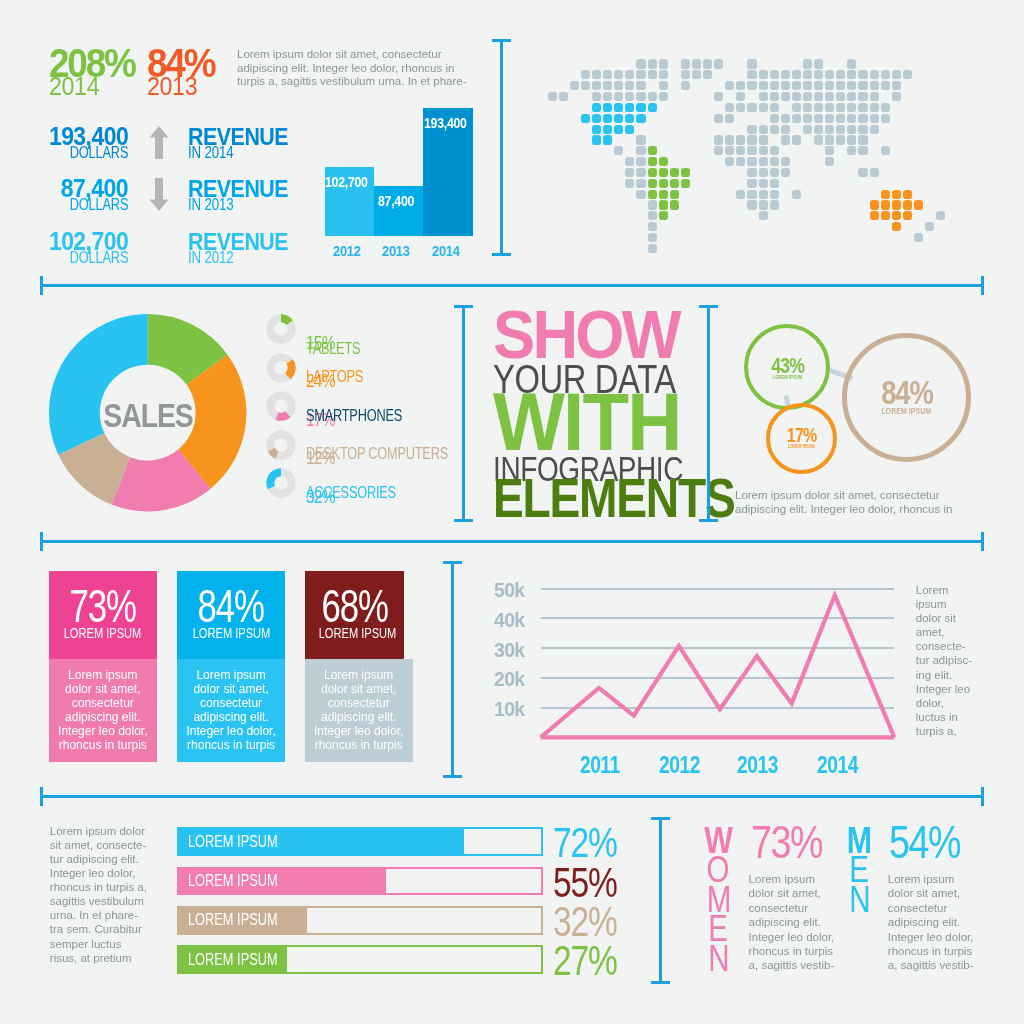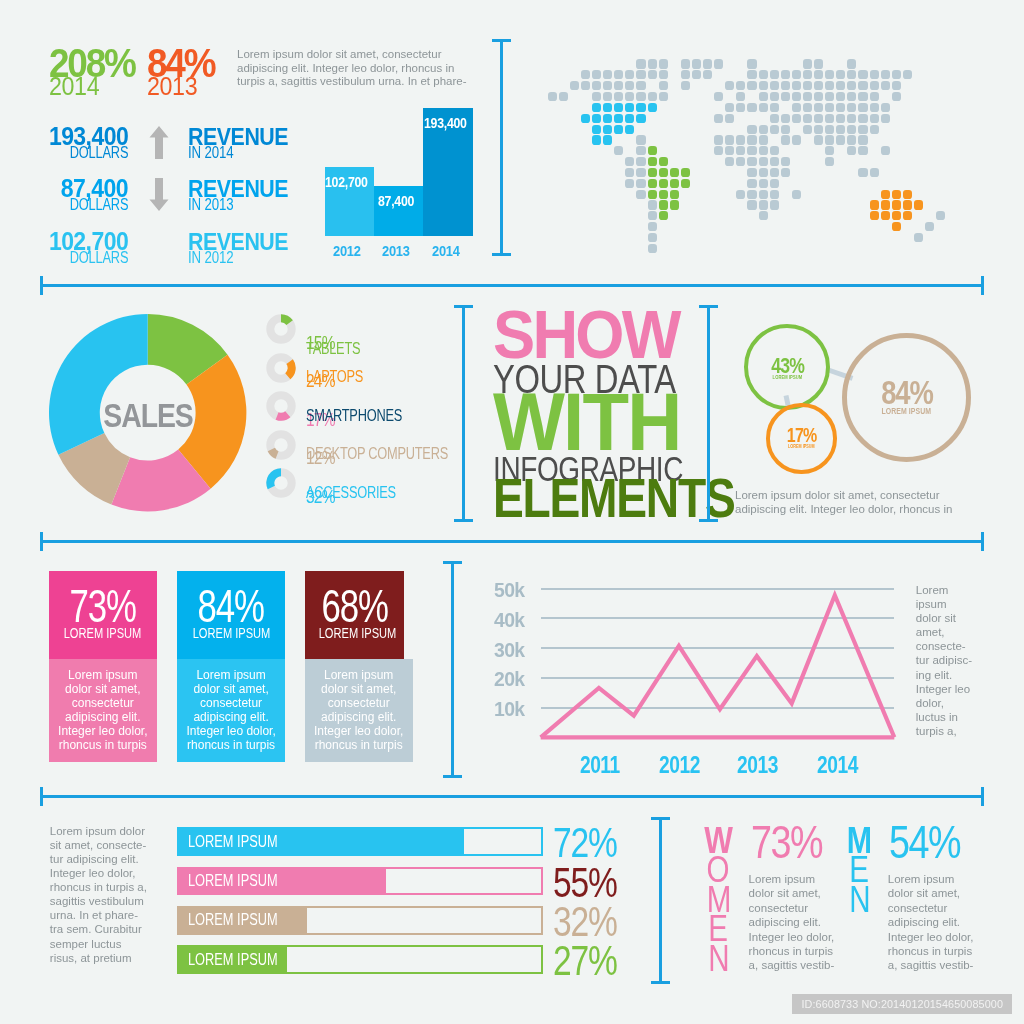--- a/index.html
+++ b/index.html
@@ -545,14 +545,13 @@
         <div class="abs" style="left:889px;top:826px;font-size:46px;line-height:32px;color:#28c3f0;letter-spacing:-1.8px;white-space:nowrap;font-weight:300;"><span class="cnd" style="transform:scaleX(0.82)">54%</span></div>
         <div class="abs body-txt" style="left:887.8px;top:872px;width:88px;line-height:14.4px;">Lorem ipsum dolor sit amet, consectetur adipiscing elit. Integer leo dolor, rhoncus in turpis a, sagittis vestib-</div>
       </div>
   </div>
 
   <div class="vdiv" id="vdiv4" style="left:659px;top:817px;height:167px;">
       <i class="t"></i>
       <i class="b"></i>
     </div>
 
-  <div id="idbox">ID:6608733 NO:20140120154650085000</div>
 </div>
 
 </body></html>

